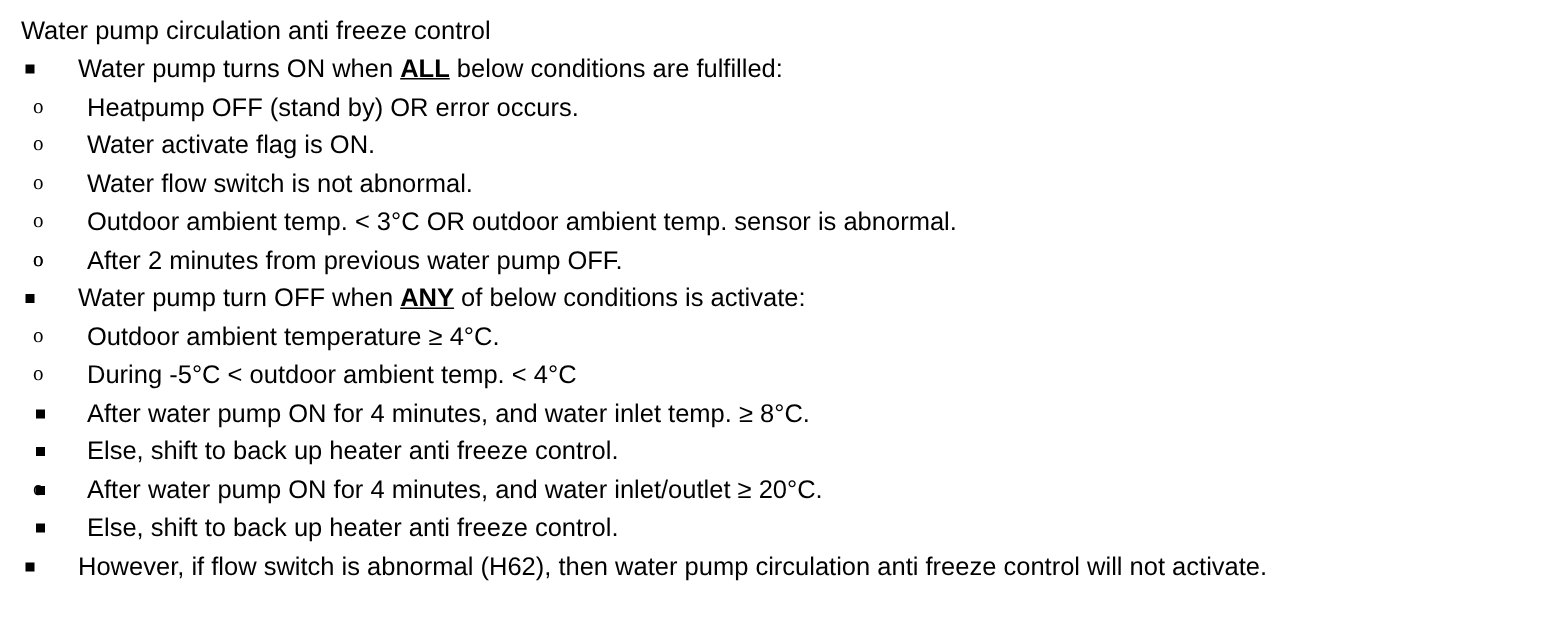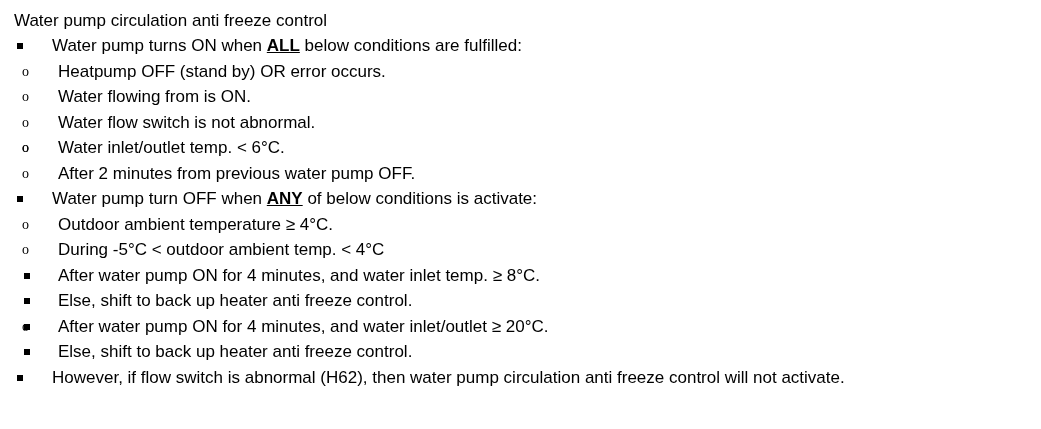--- a/index.html
+++ b/index.html
@@ -100,32 +100,32 @@
     </li>
 
     <li style="padding-left:0;">
       <ul class="lvl2">
         <li>
           <span class="bullet">o</span>
           <span class="txt">Heatpump OFF (stand by) OR error occurs.</span>
         </li>
         <li>
           <span class="bullet">o</span>
-          <span class="txt">Water flowing from is ON.</span>
+          <span class="txt">Water activate flag is ON.</span>
         </li>
         <li>
           <span class="bullet">o</span>
           <span class="txt">Water flow switch is not abnormal.</span>
         </li>
         <li>
           <span class="bullet">o</span>
+          <span class="txt">Outdoor ambient temp. &lt; 3°C OR outdoor ambient temp. sensor is abnormal.</span>
         </li>
         <li>
           <span class="bullet">o</span>
-          <span class="txt">Water inlet/outlet temp. &lt; 6°C.</span>
         </li>
         <li>
           <span class="bullet">o</span>
           <span class="txt">After 2 minutes from previous water pump OFF.</span>
         </li>
       </ul>
     </li>
 
     <li>
       <span class="bullet"></span>

